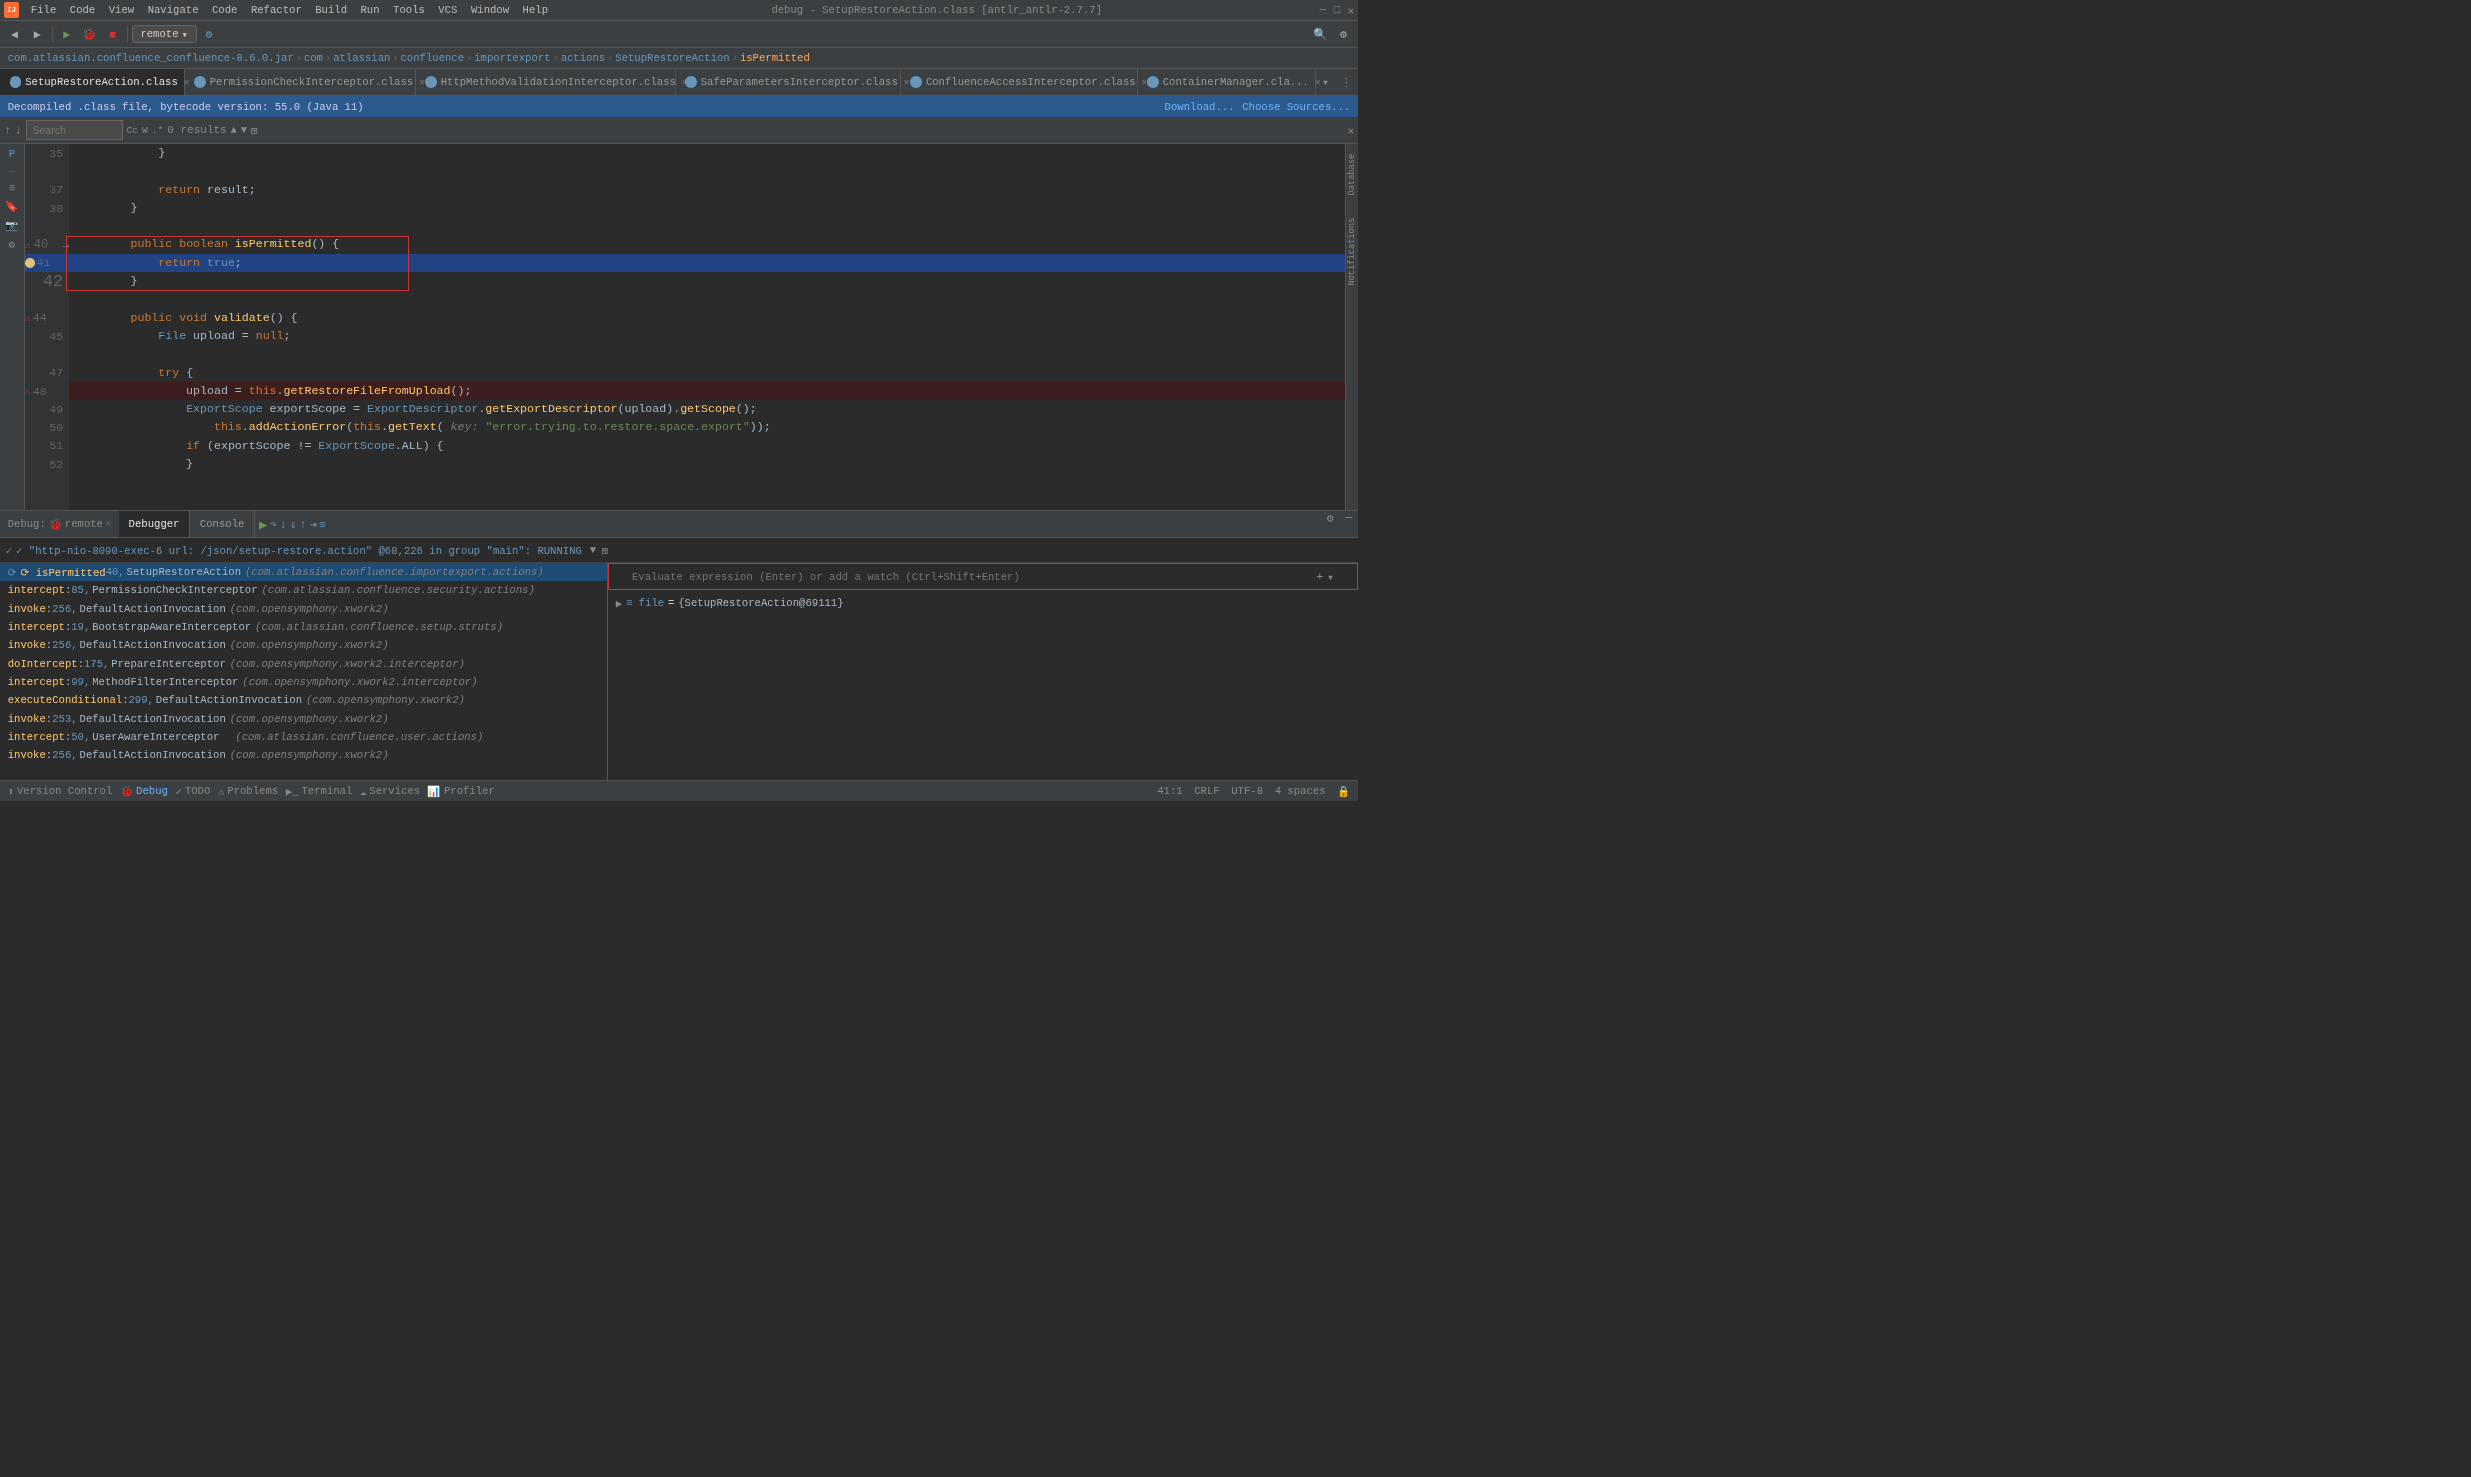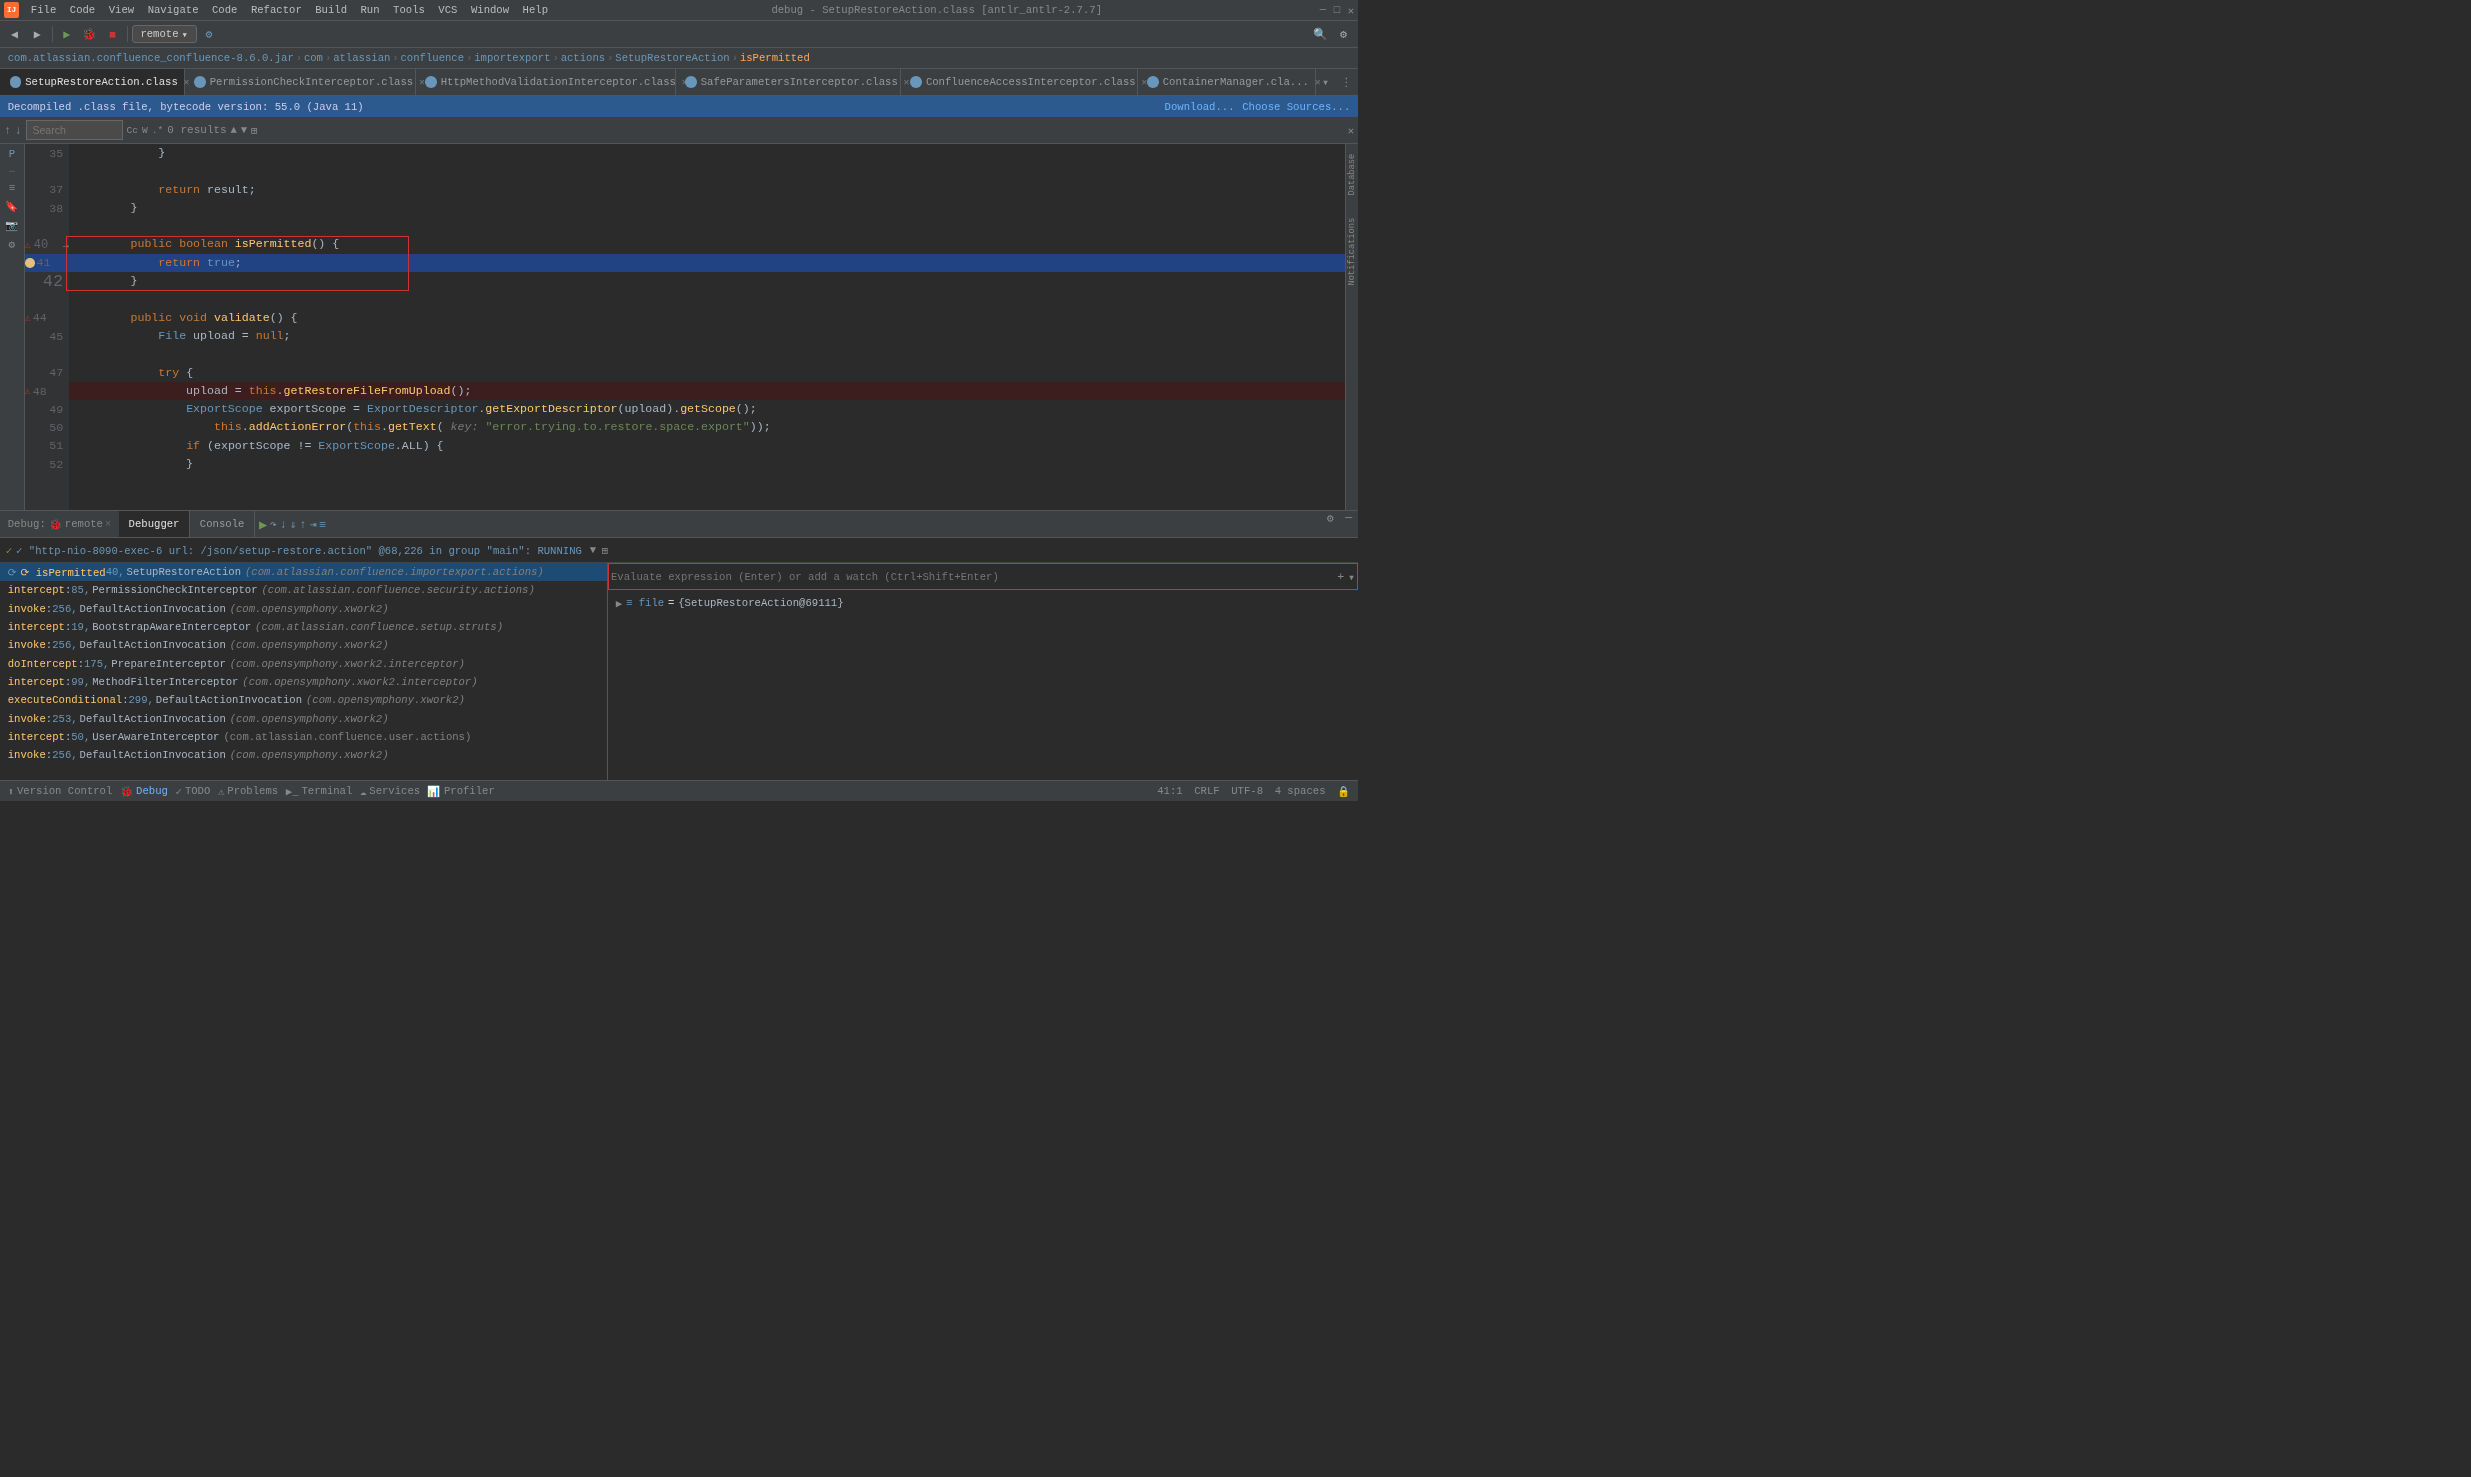--- a/index.html
+++ b/index.html
@@ -583,32 +583,32 @@
           <span style="color:#808080; font-style:italic; margin-left:3.9px;">(com.opensymphony.xwork2)</span>
         </div>
         <div class="frame-item">
           <span style="color:#ffc66d;">invoke</span>:<span style="color:#6897bb;">253,</span>
           <span style="color:#a9b7c6; margin-left:1.9px;">DefaultActionInvocation</span>
           <span style="color:#808080; font-style:italic; margin-left:3.9px;">(com.opensymphony.xwork2)</span>
         </div>
         <div class="frame-item">
           <span style="color:#ffc66d;">intercept</span>:<span style="color:#6897bb;">50,</span>
           <span style="color:#a9b7c6; margin-left:1.9px;">UserAwareInterceptor</span>
-          <span style="color:#808080; margin-left:4px;">(com.atlassian.confluence.user.actions)</span>
+          <span style="color:#808080; font-style:italic; margin-left:16px;">(com.atlassian.confluence.user.actions)</span>
         </div>
         <div class="frame-item">
           <span style="color:#ffc66d;">invoke</span>:<span style="color:#6897bb;">256,</span>
           <span style="color:#a9b7c6; margin-left:1.9px;">DefaultActionInvocation</span>
           <span style="color:#808080; font-style:italic; margin-left:3.9px;">(com.opensymphony.xwork2)</span>
         </div>
       </div>
 
       <div class="watch-panel">
 
-        <div style="height:27px; display:flex; align-items:center; background:#2b2b2b; border:1px solid #cc3333; padding:0 2px;">
+        <div style="height:27px; display:flex; align-items:center; background:#2b2b2b; border:1px solid #cc3333; padding:0 23px;">
           <input type="text" style="flex: 1 1 0%; background: transparent; border: none; color: rgb(128, 128, 128); font-size: 10.6px; outline: none; font-family: &quot;Courier New&quot;, monospace;" placeholder="Evaluate expression (Enter) or add a watch (Ctrl+Shift+Enter)">
           <span style="color:#888; cursor:pointer; font-size:11.6px;">+</span>
           <span style="color:#888; cursor:pointer; font-size:11.6px; margin-left:3.9px;">▾</span>
         </div>
 
         <div class="watch-tree">
           <div class="watch-row">
             <span style="color:#888;">▶</span>
             <span style="color:#6897bb;">≡ file</span>
             <span style="color:#ccc;"> = </span>

